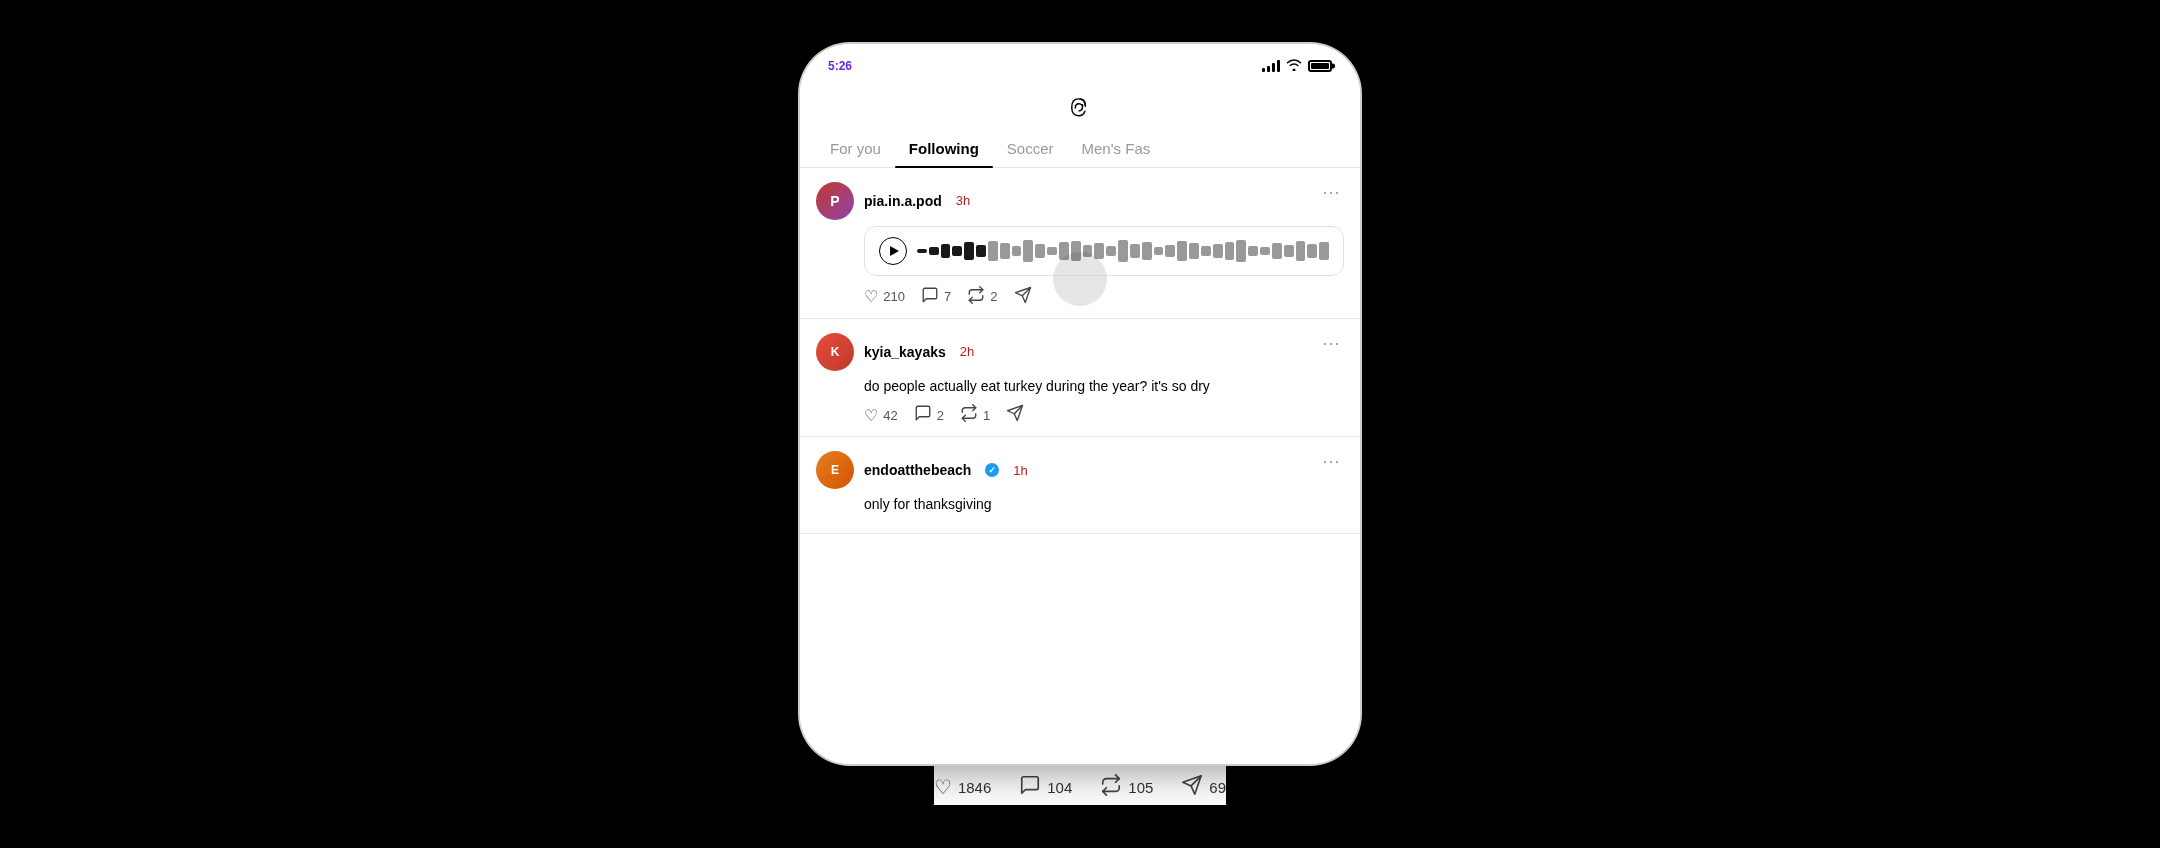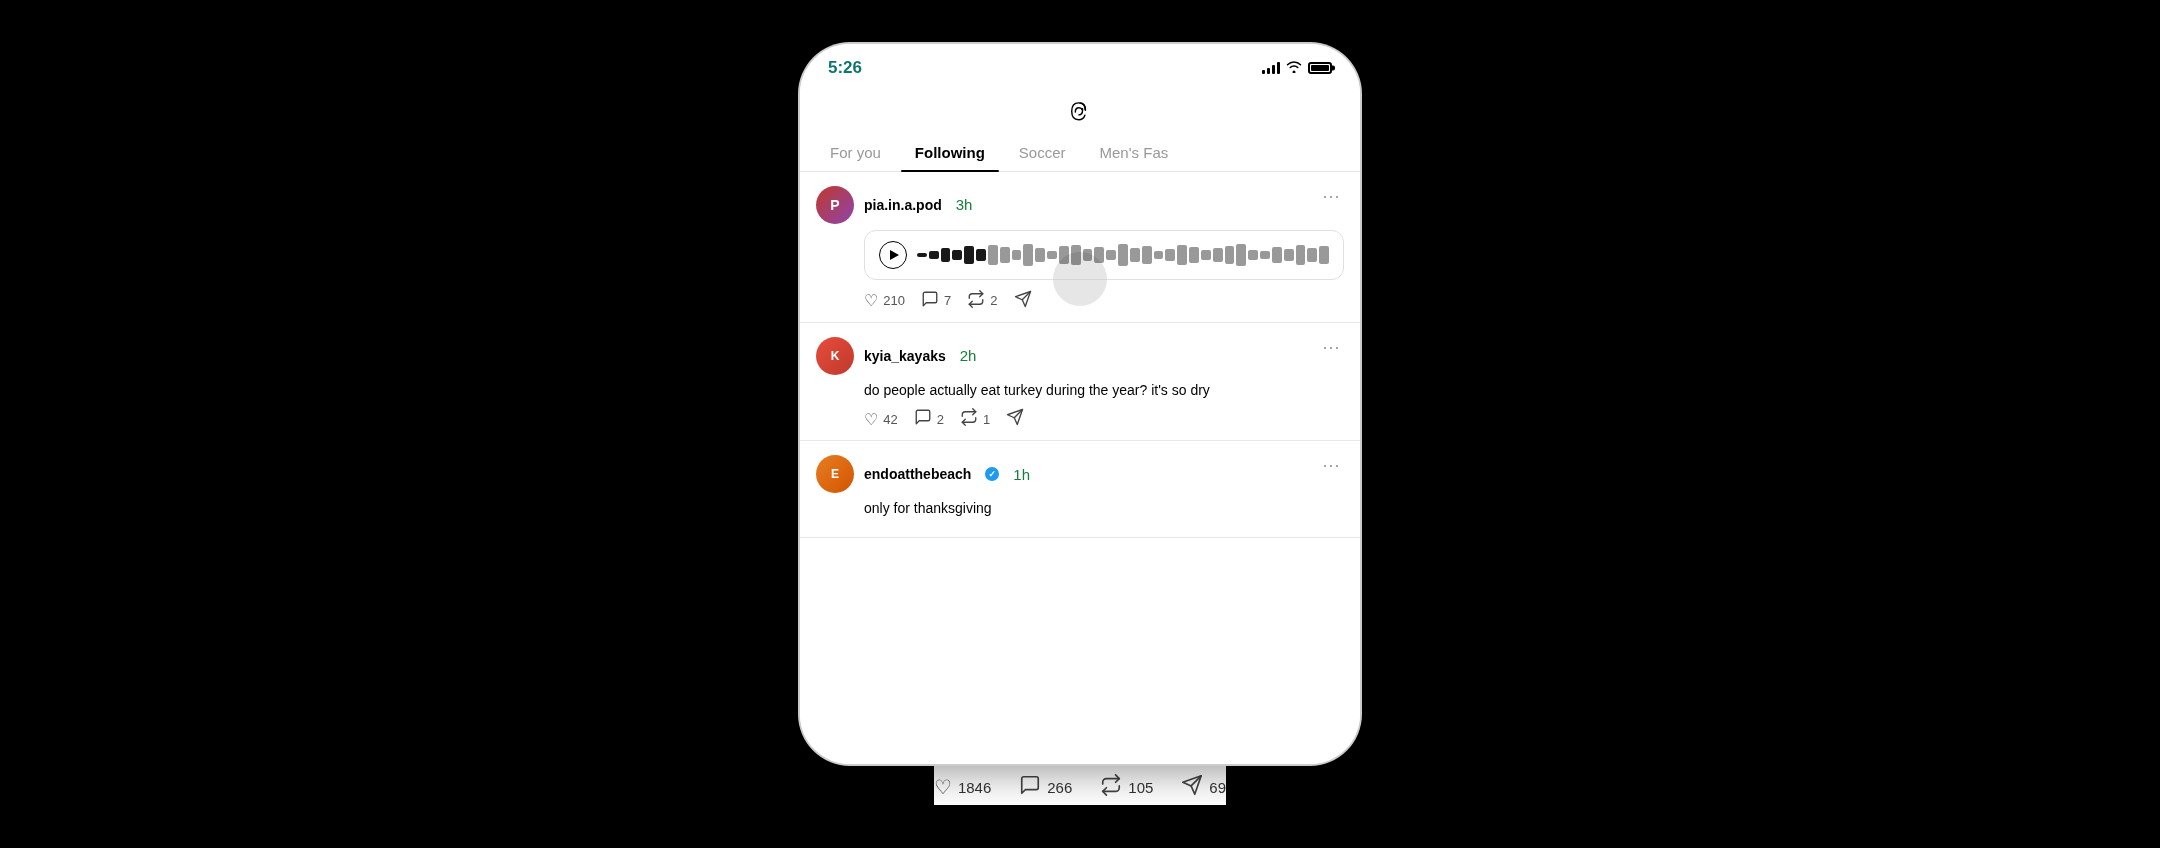--- a/index.html
+++ b/index.html
@@ -37,23 +37,23 @@
     
     .status-bar {
       display: flex;
       justify-content: space-between;
       align-items: center;
       padding: 14px 28px 8px 28px;
       background: #fff;
     }
 
     .status-time {
-      font-size: 17px;
+      font-size: 12px;
       font-weight: 600;
-      color: #0f766e;
+      color: #6d28d9;
     }
 
     .status-icons {
       display: flex;
       align-items: center;
       gap: 6px;
     }
 
     .signal-bars {
       display: flex;
@@ -115,21 +115,20 @@
       width: 36px;
       height: 36px;
     }
 
     
     .tabs {
       display: flex;
       border-bottom: 1px solid #e5e5e5;
       background: #fff;
       padding: 0 16px;
-      gap: 6px;
     }
 
     .tab {
       padding: 10px 14px;
       font-size: 15px;
       color: #999;
       cursor: pointer;
       white-space: nowrap;
       position: relative;
     }
@@ -221,22 +220,22 @@
       gap: 14px;
     }
 
     .post-username {
       font-size: 14px;
       font-weight: 700;
       color: #000;
     }
 
     .post-time {
-      font-size: 15px;
-      color: #15803d;
+      font-size: 13px;
+      color: #b91c1c;
     }
 
     .post-content {
       font-size: 14px;
       color: #000;
       line-height: 1.4;
       margin-left: 48px;
       margin-bottom: 8px;
     }
 
@@ -584,21 +583,21 @@
     <div class="bottom-action">
       <span class="bottom-action-icon">♡</span>
       <span>1846</span>
     </div>
     <div class="bottom-action">
       <span class="bottom-action-icon">
         <svg width="22" height="22" viewBox="0 0 24 24" fill="none" stroke="#444" stroke-width="1.8" stroke-linecap="round" stroke-linejoin="round">
           <path d="M21 15a2 2 0 0 1-2 2H7l-4 4V5a2 2 0 0 1 2-2h14a2 2 0 0 1 2 2z"></path>
         </svg>
       </span>
-      <span>266</span>
+      <span>104</span>
     </div>
     <div class="bottom-action">
       <span class="bottom-action-icon">
         <svg width="22" height="22" viewBox="0 0 24 24" fill="none" stroke="#444" stroke-width="1.8" stroke-linecap="round" stroke-linejoin="round">
           <polyline points="17 1 21 5 17 9"></polyline>
           <path d="M3 11V9a4 4 0 0 1 4-4h14"></path>
           <polyline points="7 23 3 19 7 15"></polyline>
           <path d="M21 13v2a4 4 0 0 1-4 4H3"></path>
         </svg>
       </span>

